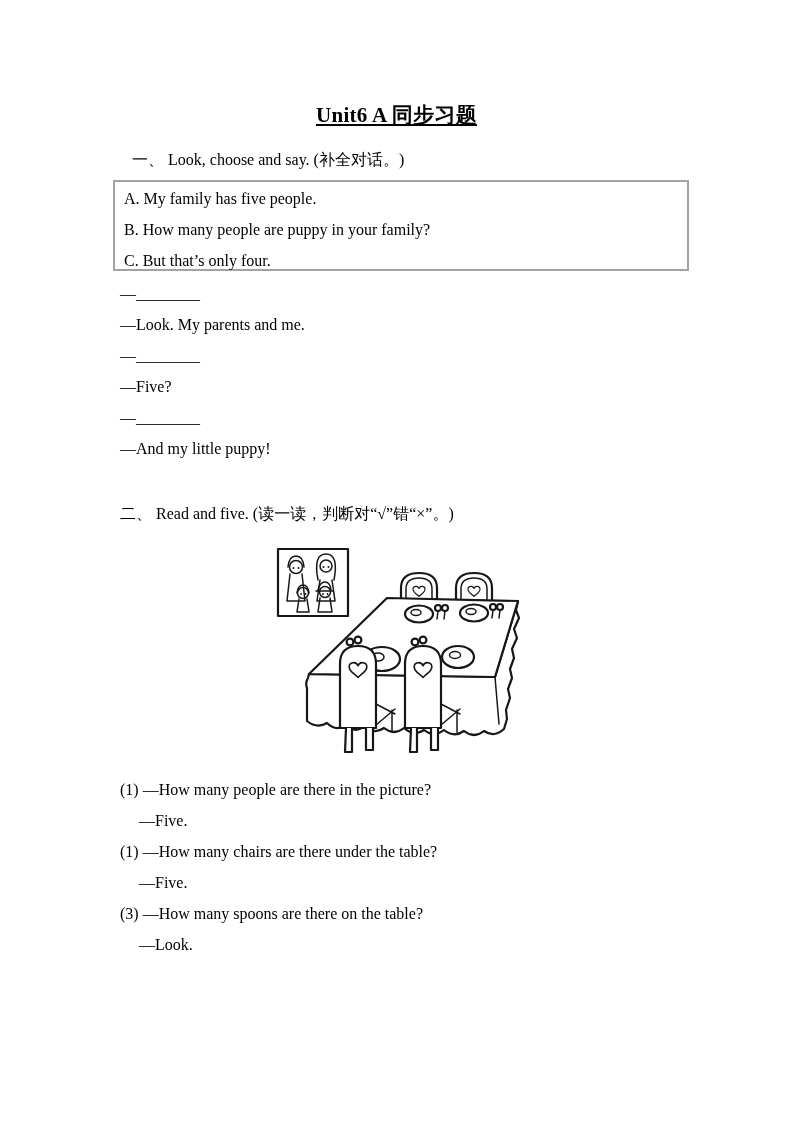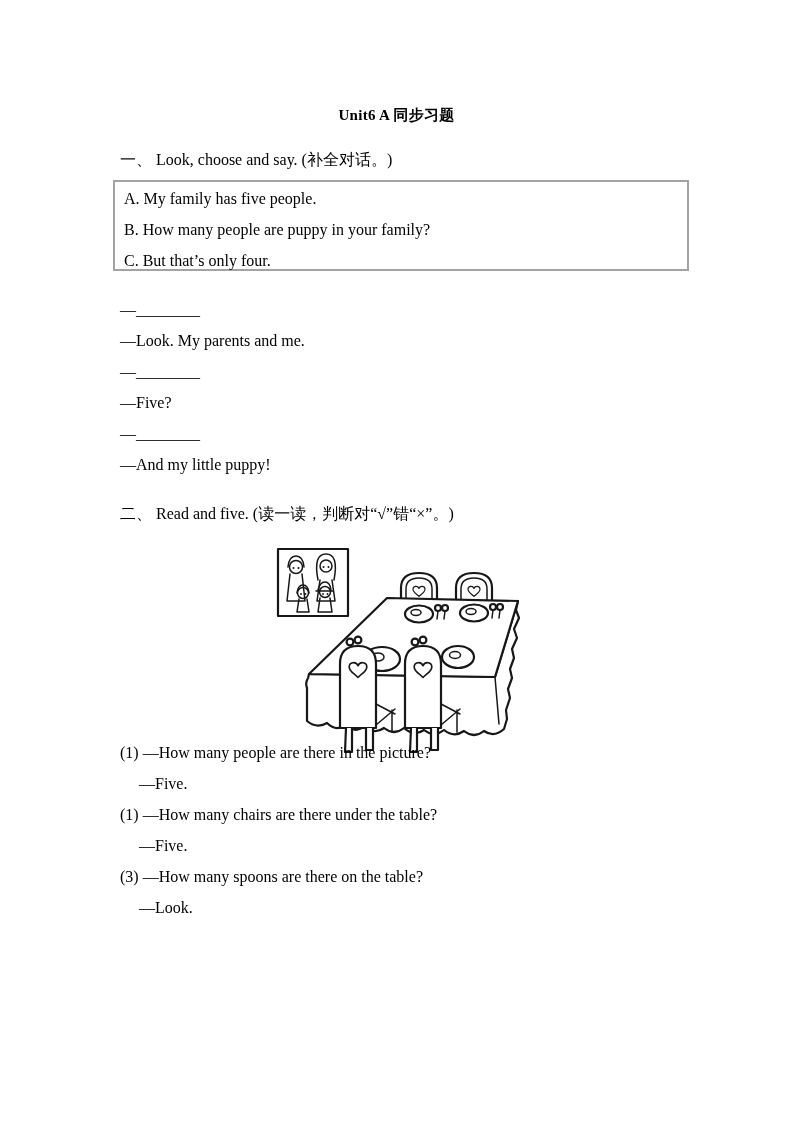--- a/index.html
+++ b/index.html
@@ -13,61 +13,62 @@
     font-size: 16px;
     overflow: hidden;
   }
   .title {
     position: absolute;
     top: 102px;
     left: 0;
     width: 100%;
     text-align: center;
     font-weight: bold;
-    font-size: 15px;
+    font-size: 21px;
     line-height: 26px;
     letter-spacing: 0.3px;
+    text-decoration: underline;
   }
   .sec-heading {
     position: absolute;
     left: 120px;
     font-size: 16px;
     line-height: 22px;
     white-space: nowrap;
   }
-  #sec1-heading { top: 149px; }
+  #sec1-heading { top: 149px; margin-left: 12px; }
   #sec2-heading { top: 503px; }
   .options-box {
     position: absolute;
     left: 113px;
     top: 180px;
     width: 563px;
     height: 86px;
     border: 2px solid #a3a3a3;
     padding: 1px 0 0 9px;
     box-sizing: content-box;
   }
   .option-line { line-height: 31px; white-space: nowrap; }
   .dialogue {
     position: absolute;
     left: 120px;
-    top: 294px;
+    top: 278px;
   }
   .dialogue-line { line-height: 31px; white-space: nowrap; }
   .illustration {
     position: absolute;
     left: 262px;
     top: 538px;
     width: 280px;
     height: 220px;
   }
   .questions {
     position: absolute;
     left: 120px;
-    top: 737px;
+    top: 774px;
   }
   .q-line { line-height: 31px; white-space: nowrap; }
   .a-line { line-height: 31px; white-space: nowrap; padding-left: 19px; }
   svg .ln   { fill: none; stroke: #171717; stroke-width: 2.2; stroke-linecap: round; stroke-linejoin: round; }
   svg .lnw  { fill: #ffffff; stroke: #171717; stroke-width: 2.2; stroke-linejoin: round; }
   svg .thin { fill: none; stroke: #171717; stroke-width: 1.5; stroke-linecap: round; stroke-linejoin: round; }
   svg .dot  { fill: #171717; stroke: none; }
 </style>
 </head>
 <body>

